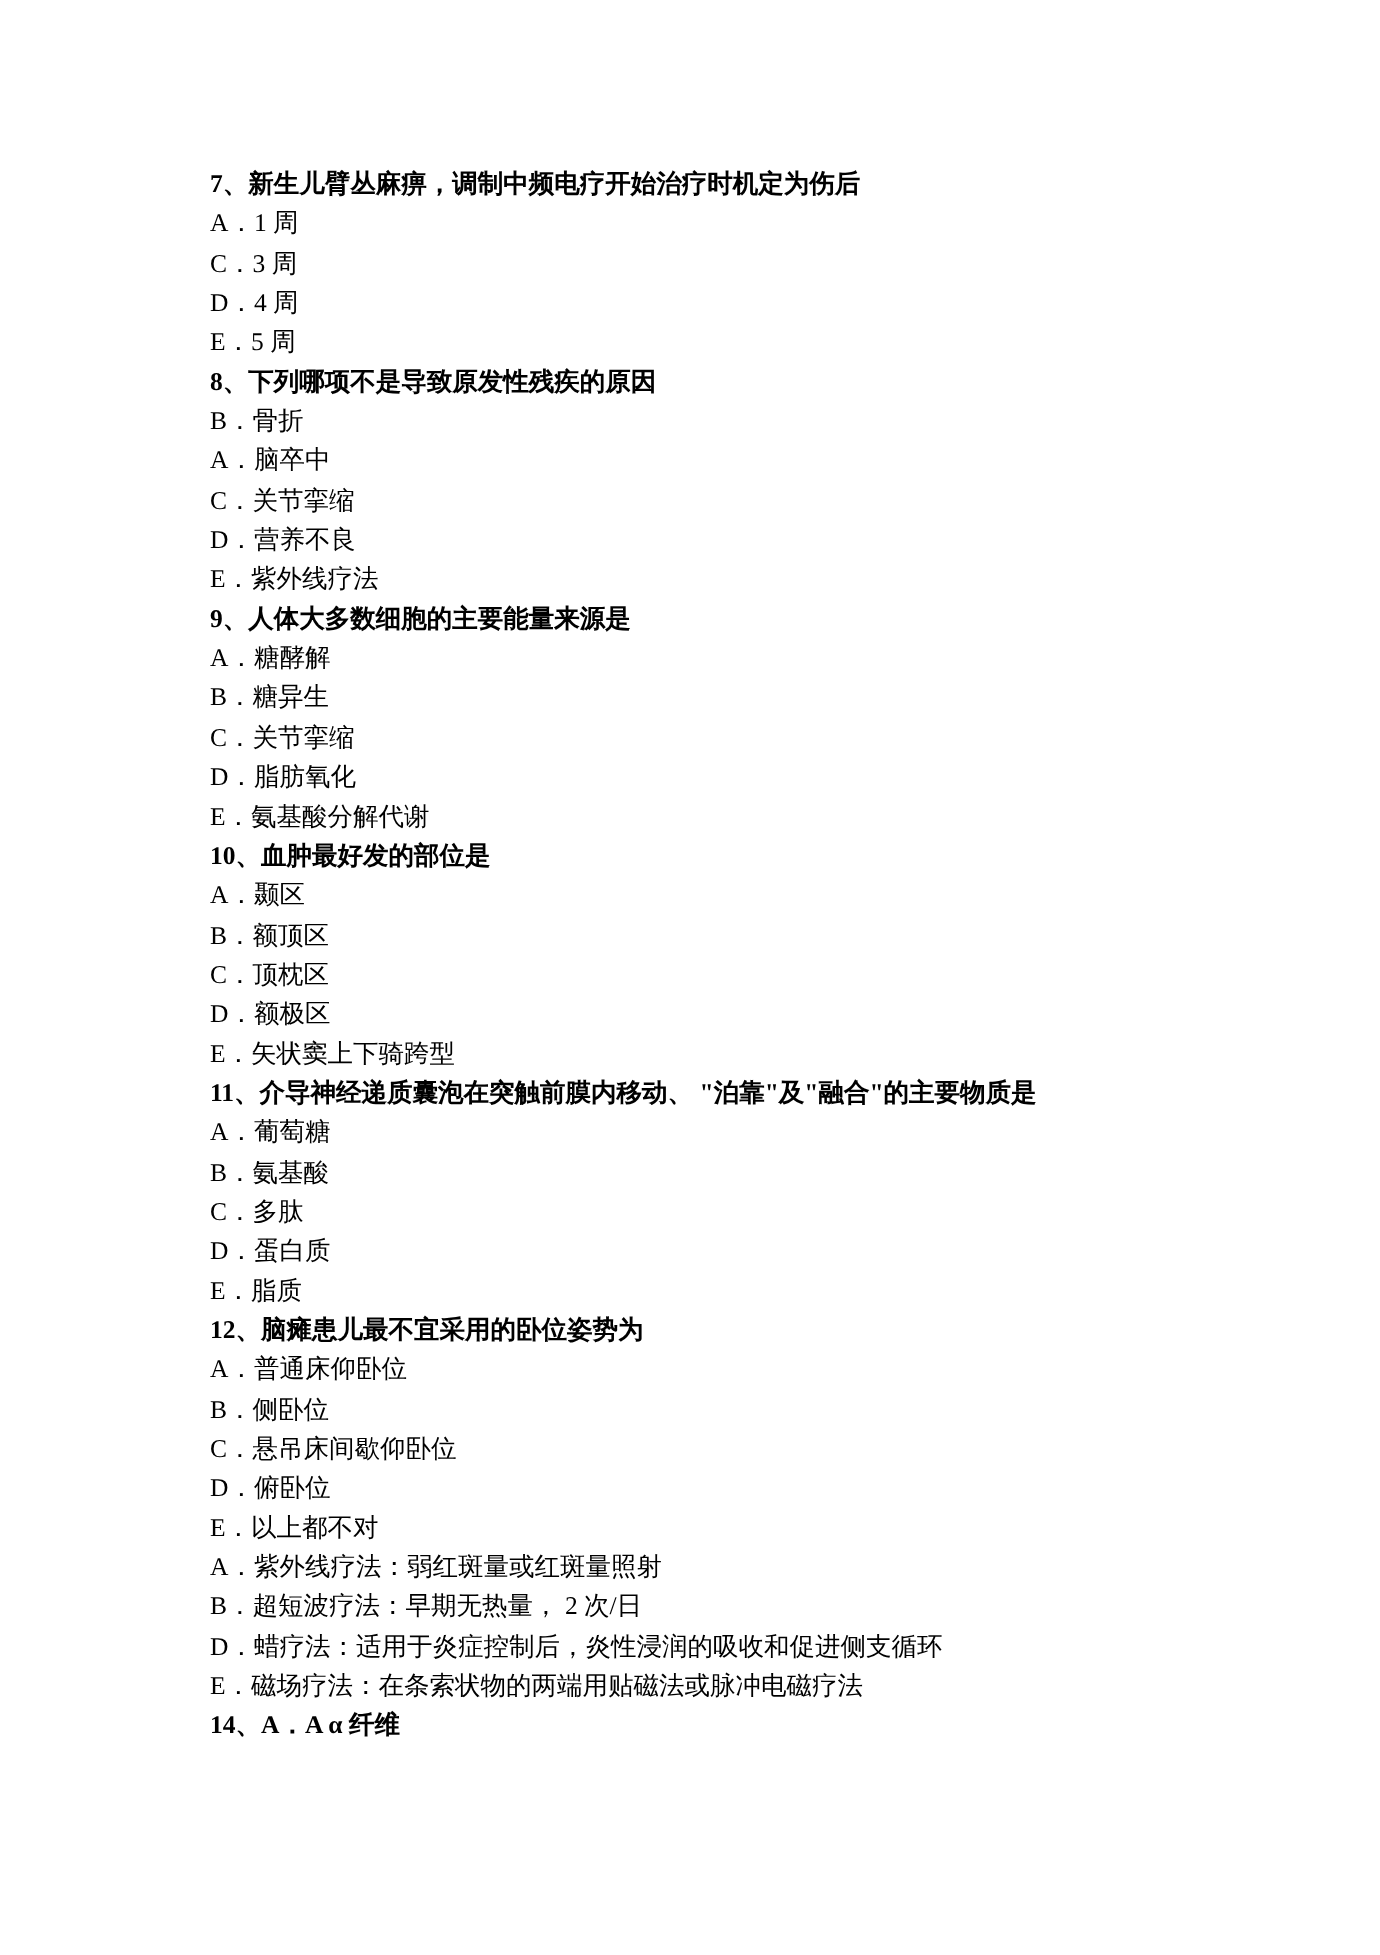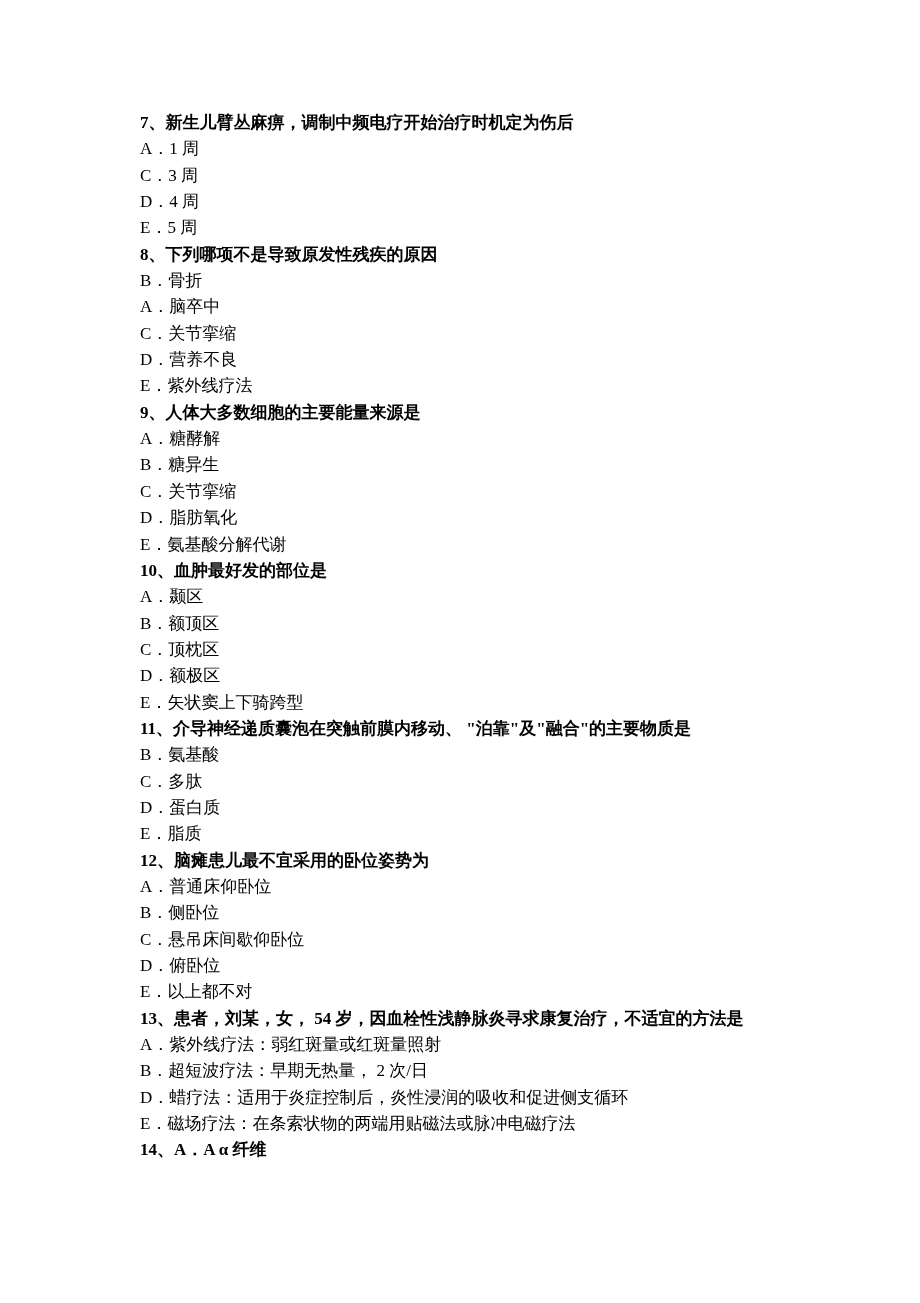--- a/index.html
+++ b/index.html
@@ -45,29 +45,29 @@
     <span class="option">C．关节挛缩</span>
     <span class="option">D．脂肪氧化</span>
     <span class="option">E．氨基酸分解代谢</span>
     <span class="question-stem">10、血肿最好发的部位是</span>
     <span class="option">A．颞区</span>
     <span class="option">B．额顶区</span>
     <span class="option">C．顶枕区</span>
     <span class="option">D．额极区</span>
     <span class="option">E．矢状窦上下骑跨型</span>
     <span class="question-stem">11、介导神经递质囊泡在突触前膜内移动、 "泊靠"及"融合"的主要物质是</span>
+    <span class="option">A．葡萄糖</span>
     <span class="option">B．氨基酸</span>
     <span class="option">C．多肽</span>
     <span class="option">D．蛋白质</span>
     <span class="option">E．脂质</span>
     <span class="question-stem">12、脑瘫患儿最不宜采用的卧位姿势为</span>
     <span class="option">A．普通床仰卧位</span>
     <span class="option">B．侧卧位</span>
     <span class="option">C．悬吊床间歇仰卧位</span>
     <span class="option">D．俯卧位</span>
     <span class="option">E．以上都不对</span>
-    <span class="question-stem">13、患者，刘某，女，  54 岁，因血栓性浅静脉炎寻求康复治疗，不适宜的方法是</span>
     <span class="option">A．紫外线疗法：弱红斑量或红斑量照射</span>
     <span class="option">B．超短波疗法：早期无热量，  2 次/日</span>
     <span class="option">D．蜡疗法：适用于炎症控制后，炎性浸润的吸收和促进侧支循环</span>
     <span class="option">E．磁场疗法：在条索状物的两端用贴磁法或脉冲电磁疗法</span>
     <span class="question-stem">14、A．A α 纤维</span>
   </div>
 
 </body></html>

